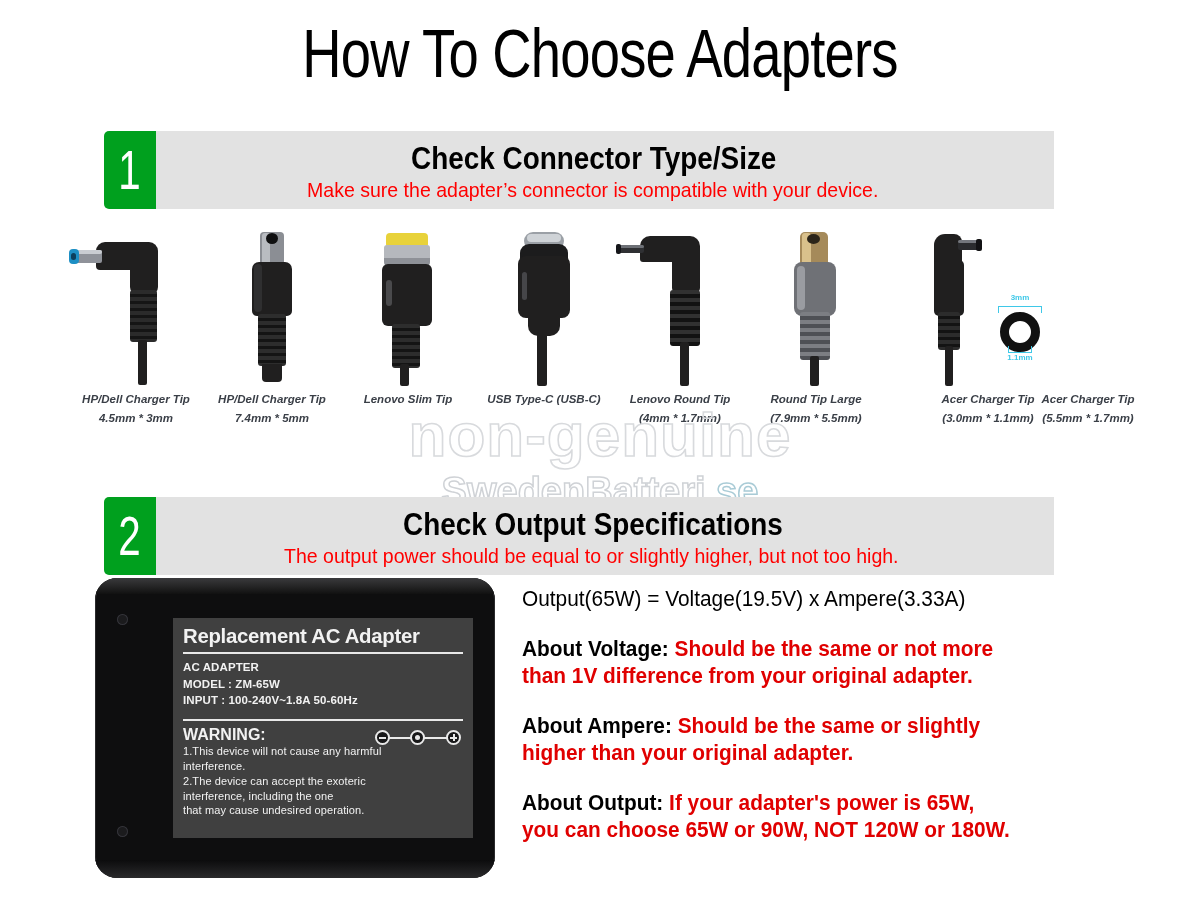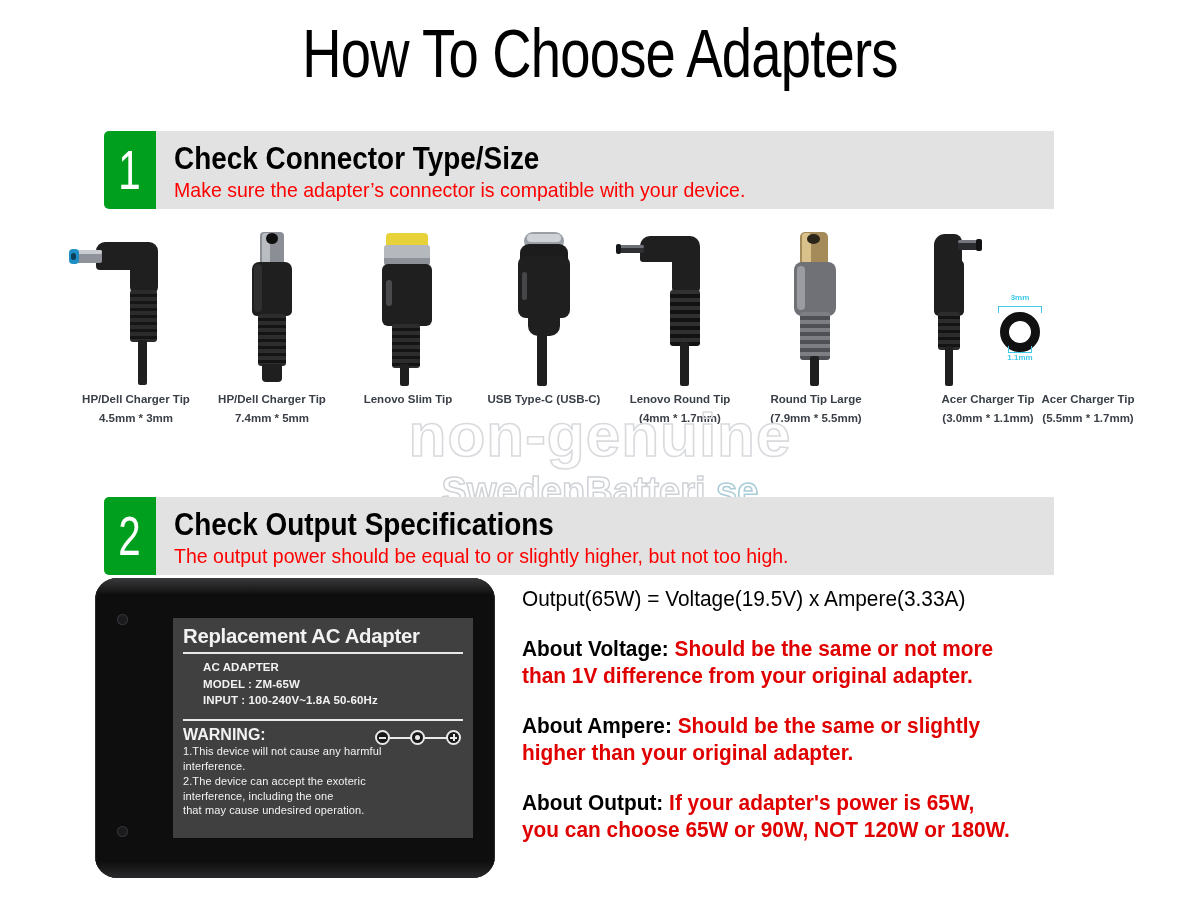--- a/index.html
+++ b/index.html
@@ -36,38 +36,38 @@
     display:flex;align-items:center;justify-content:center;
     font-size:56px;line-height:1;
     font-weight:400;
     transform-origin:center;
   }
   .step-bar .badge span{transform:scaleX(0.72);display:block;}
   .step-bar .body{
     flex:1 1 auto;
     background:#e2e2e2;
     padding:4px 0 0 18px;
-    display:flex;flex-direction:column;justify-content:center;
+    display:flex;flex-direction:column;justify-content:center;align-items:center;
   }
   .step-title{
     color:#000;font-weight:bold;font-size:31px;line-height:1.04;
     transform:scaleX(0.90);transform-origin:left center;white-space:nowrap;
   }
   .step-sub{
     color:#ff0000;font-size:21px;line-height:1.12;margin-top:3px;
     transform:scaleX(0.93);transform-origin:left center;white-space:nowrap;
   }
 
   
   .conn-row{position:absolute;left:60px;top:228px;width:1090px;height:215px;}
   .conn{position:absolute;width:136px;top:0;height:215px;}
   .conn .art{position:relative;height:155px;width:136px;}
   .conn .cap{
     position:absolute;left:-8px;top:162px;width:152px;text-align:center;
-    font-size:11.5px;font-weight:bold;color:#3a3f47;line-height:1.65;
+    font-size:11.5px;font-weight:bold;color:#3a3f47;line-height:1.65;font-style:italic;
   }
 
   
   .blk{position:absolute;background:#201f1f;}
   .cable{position:absolute;background:#201f1f;border-radius:2px;}
   .rounded{border-radius:5px;}
 
   
   .wm{
     position:absolute;left:0;top:404px;width:1200px;text-align:center;
@@ -109,21 +109,21 @@
     position:absolute;left:78px;top:40px;width:300px;height:220px;
     background:#404040;color:#f2f2f2;
     padding:6px 10px 0 10px;
     box-sizing:border-box;
   }
   .lp-title{
     font-size:21px;font-weight:bold;letter-spacing:-0.3px;
     transform:scaleX(0.97);transform-origin:left center;white-space:nowrap;
   }
   .rule{height:2px;background:#e9e9e9;margin:4px 0 5px 0;}
-  .lp-spec{font-size:11.5px;font-weight:bold;line-height:1.45;letter-spacing:0.1px;margin-left:20px;}
+  .lp-spec{font-size:11.5px;font-weight:bold;line-height:1.45;letter-spacing:0.1px;}
   .polarity{position:absolute;right:12px;top:112px;width:86px;height:16px;}
   .pol-line{position:absolute;left:10px;top:7px;width:66px;height:2px;background:#e9e9e9;}
   .pol-c{position:absolute;width:15px;height:15px;border-radius:50%;
     border:2px solid #e9e9e9;box-sizing:border-box;background:#181819;}
   .pol-c i{position:absolute;background:#e9e9e9;}
   .lp-warn{font-size:16px;font-weight:bold;margin-top:3px;}
   .lp-warn-list{font-size:11px;line-height:1.35;letter-spacing:0.1px;}
   .lp-warn-list div{white-space:nowrap;}
 
   

